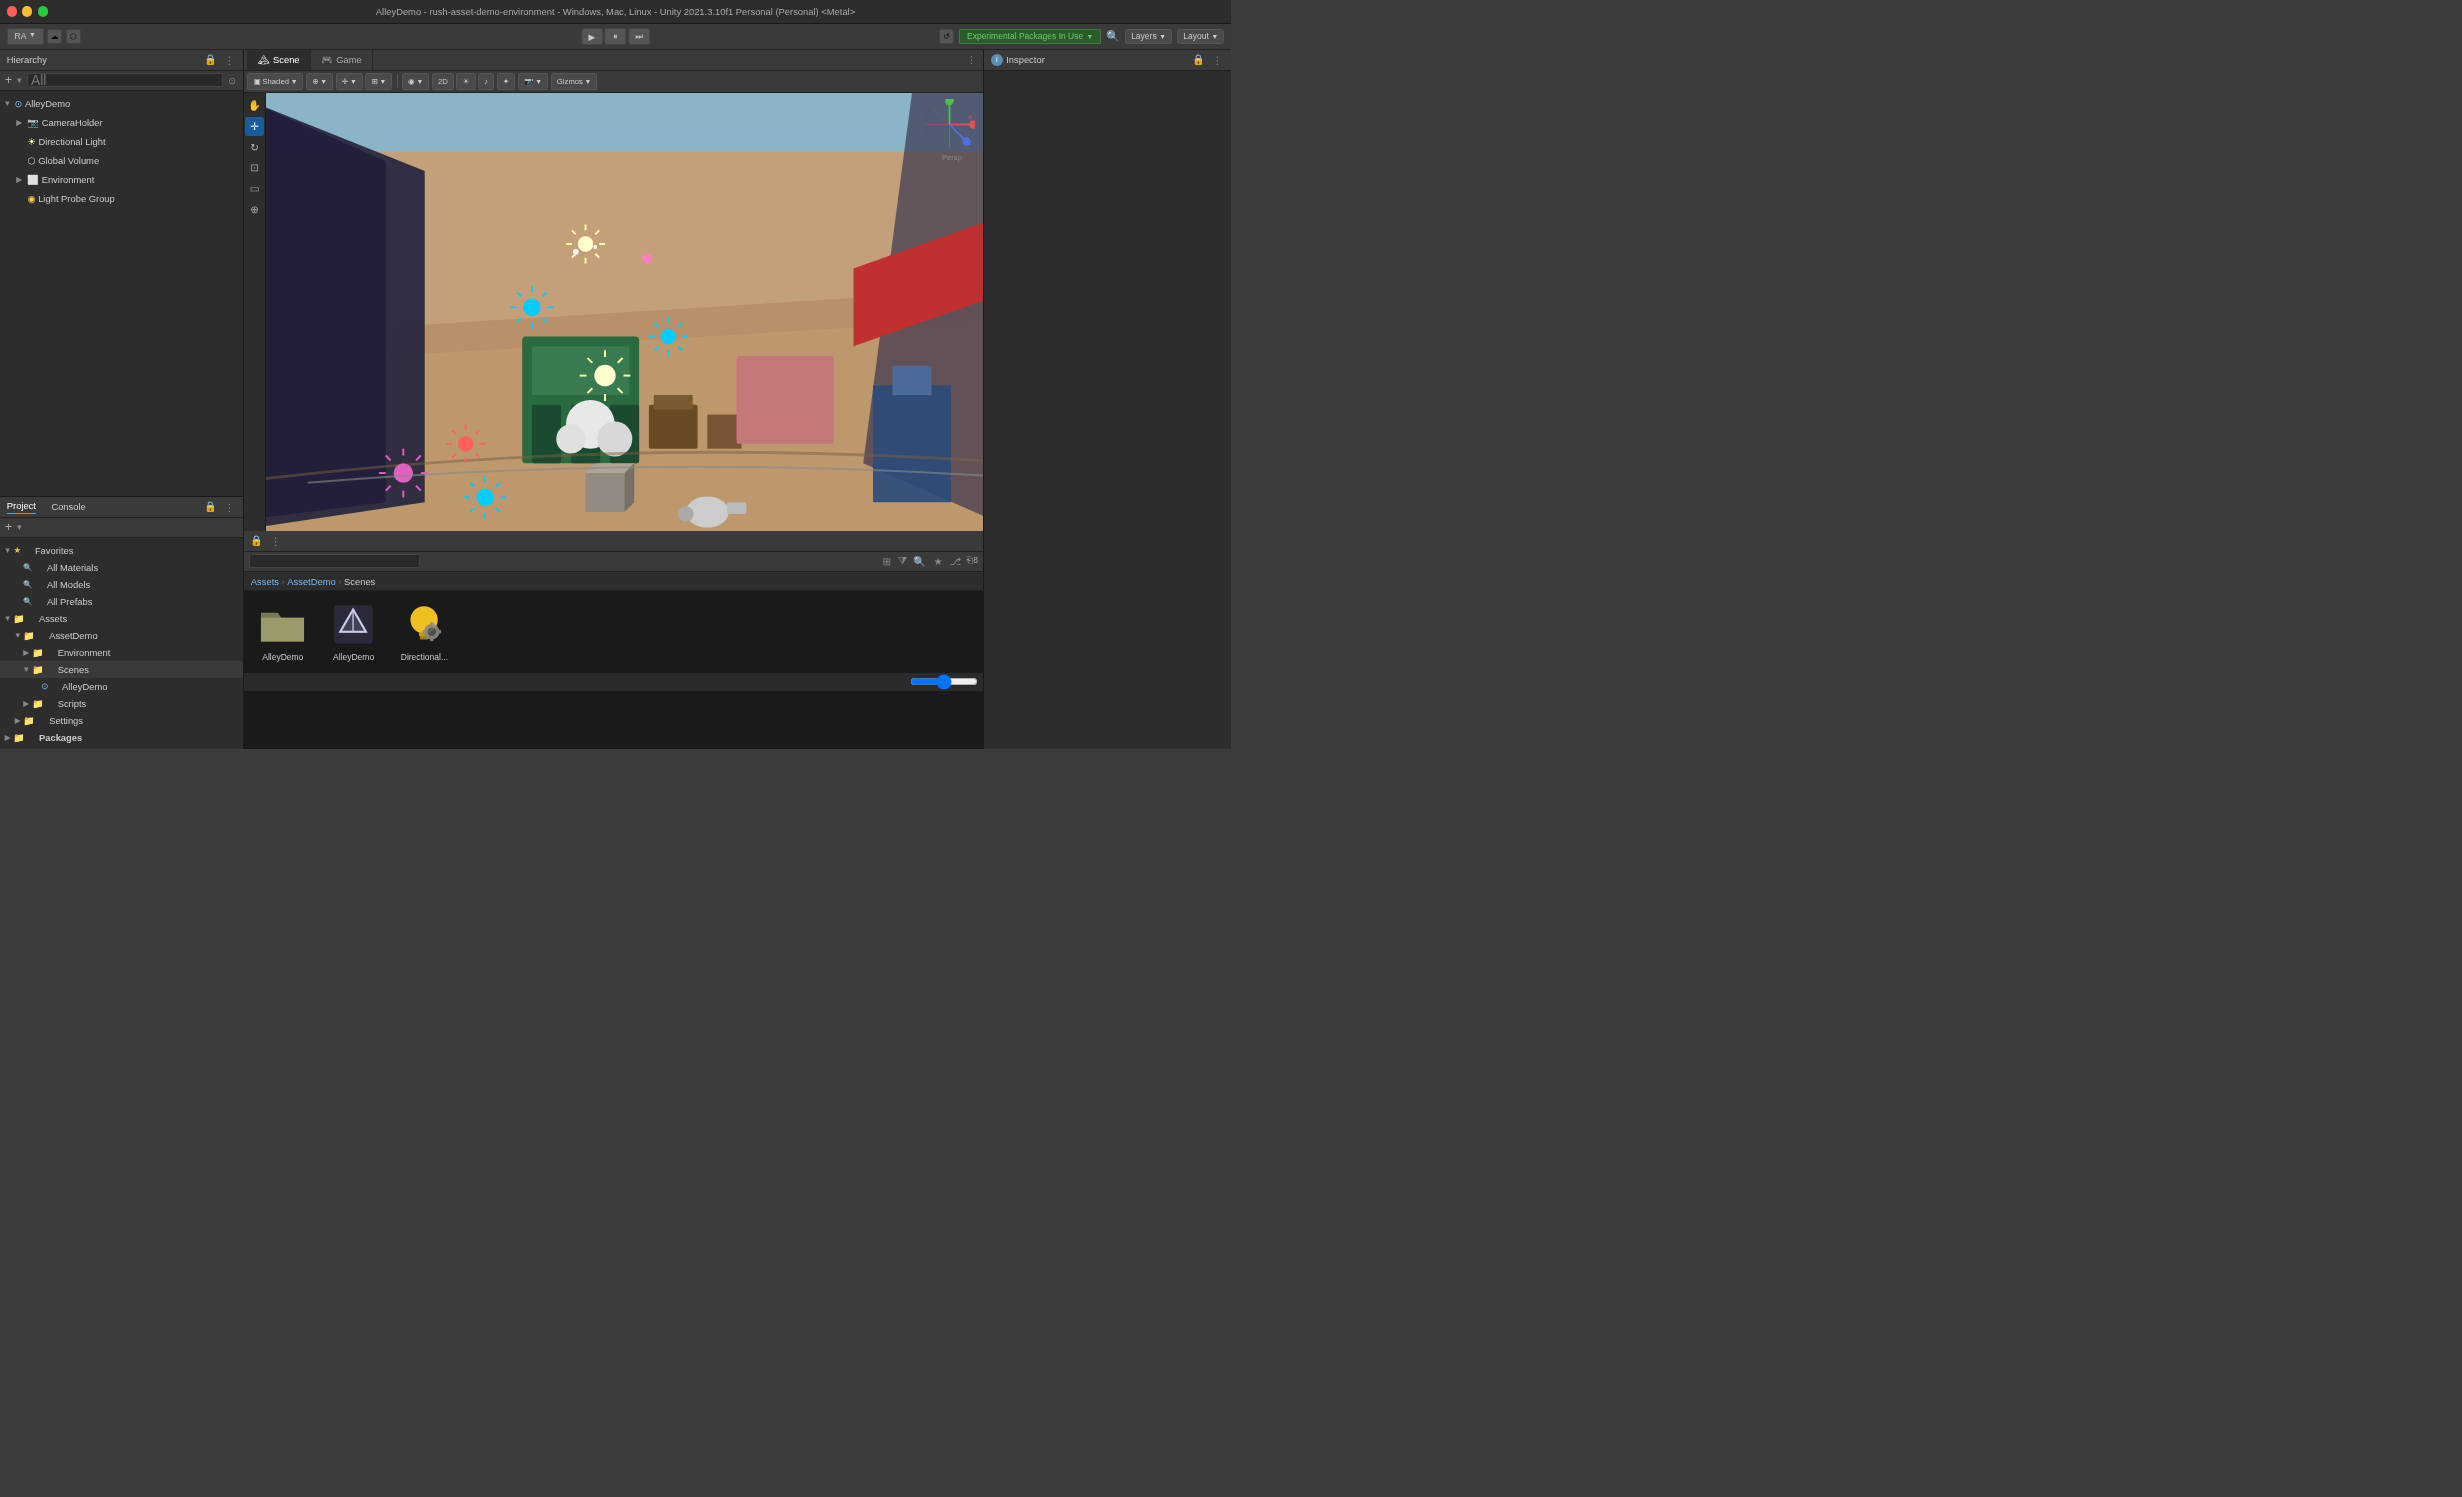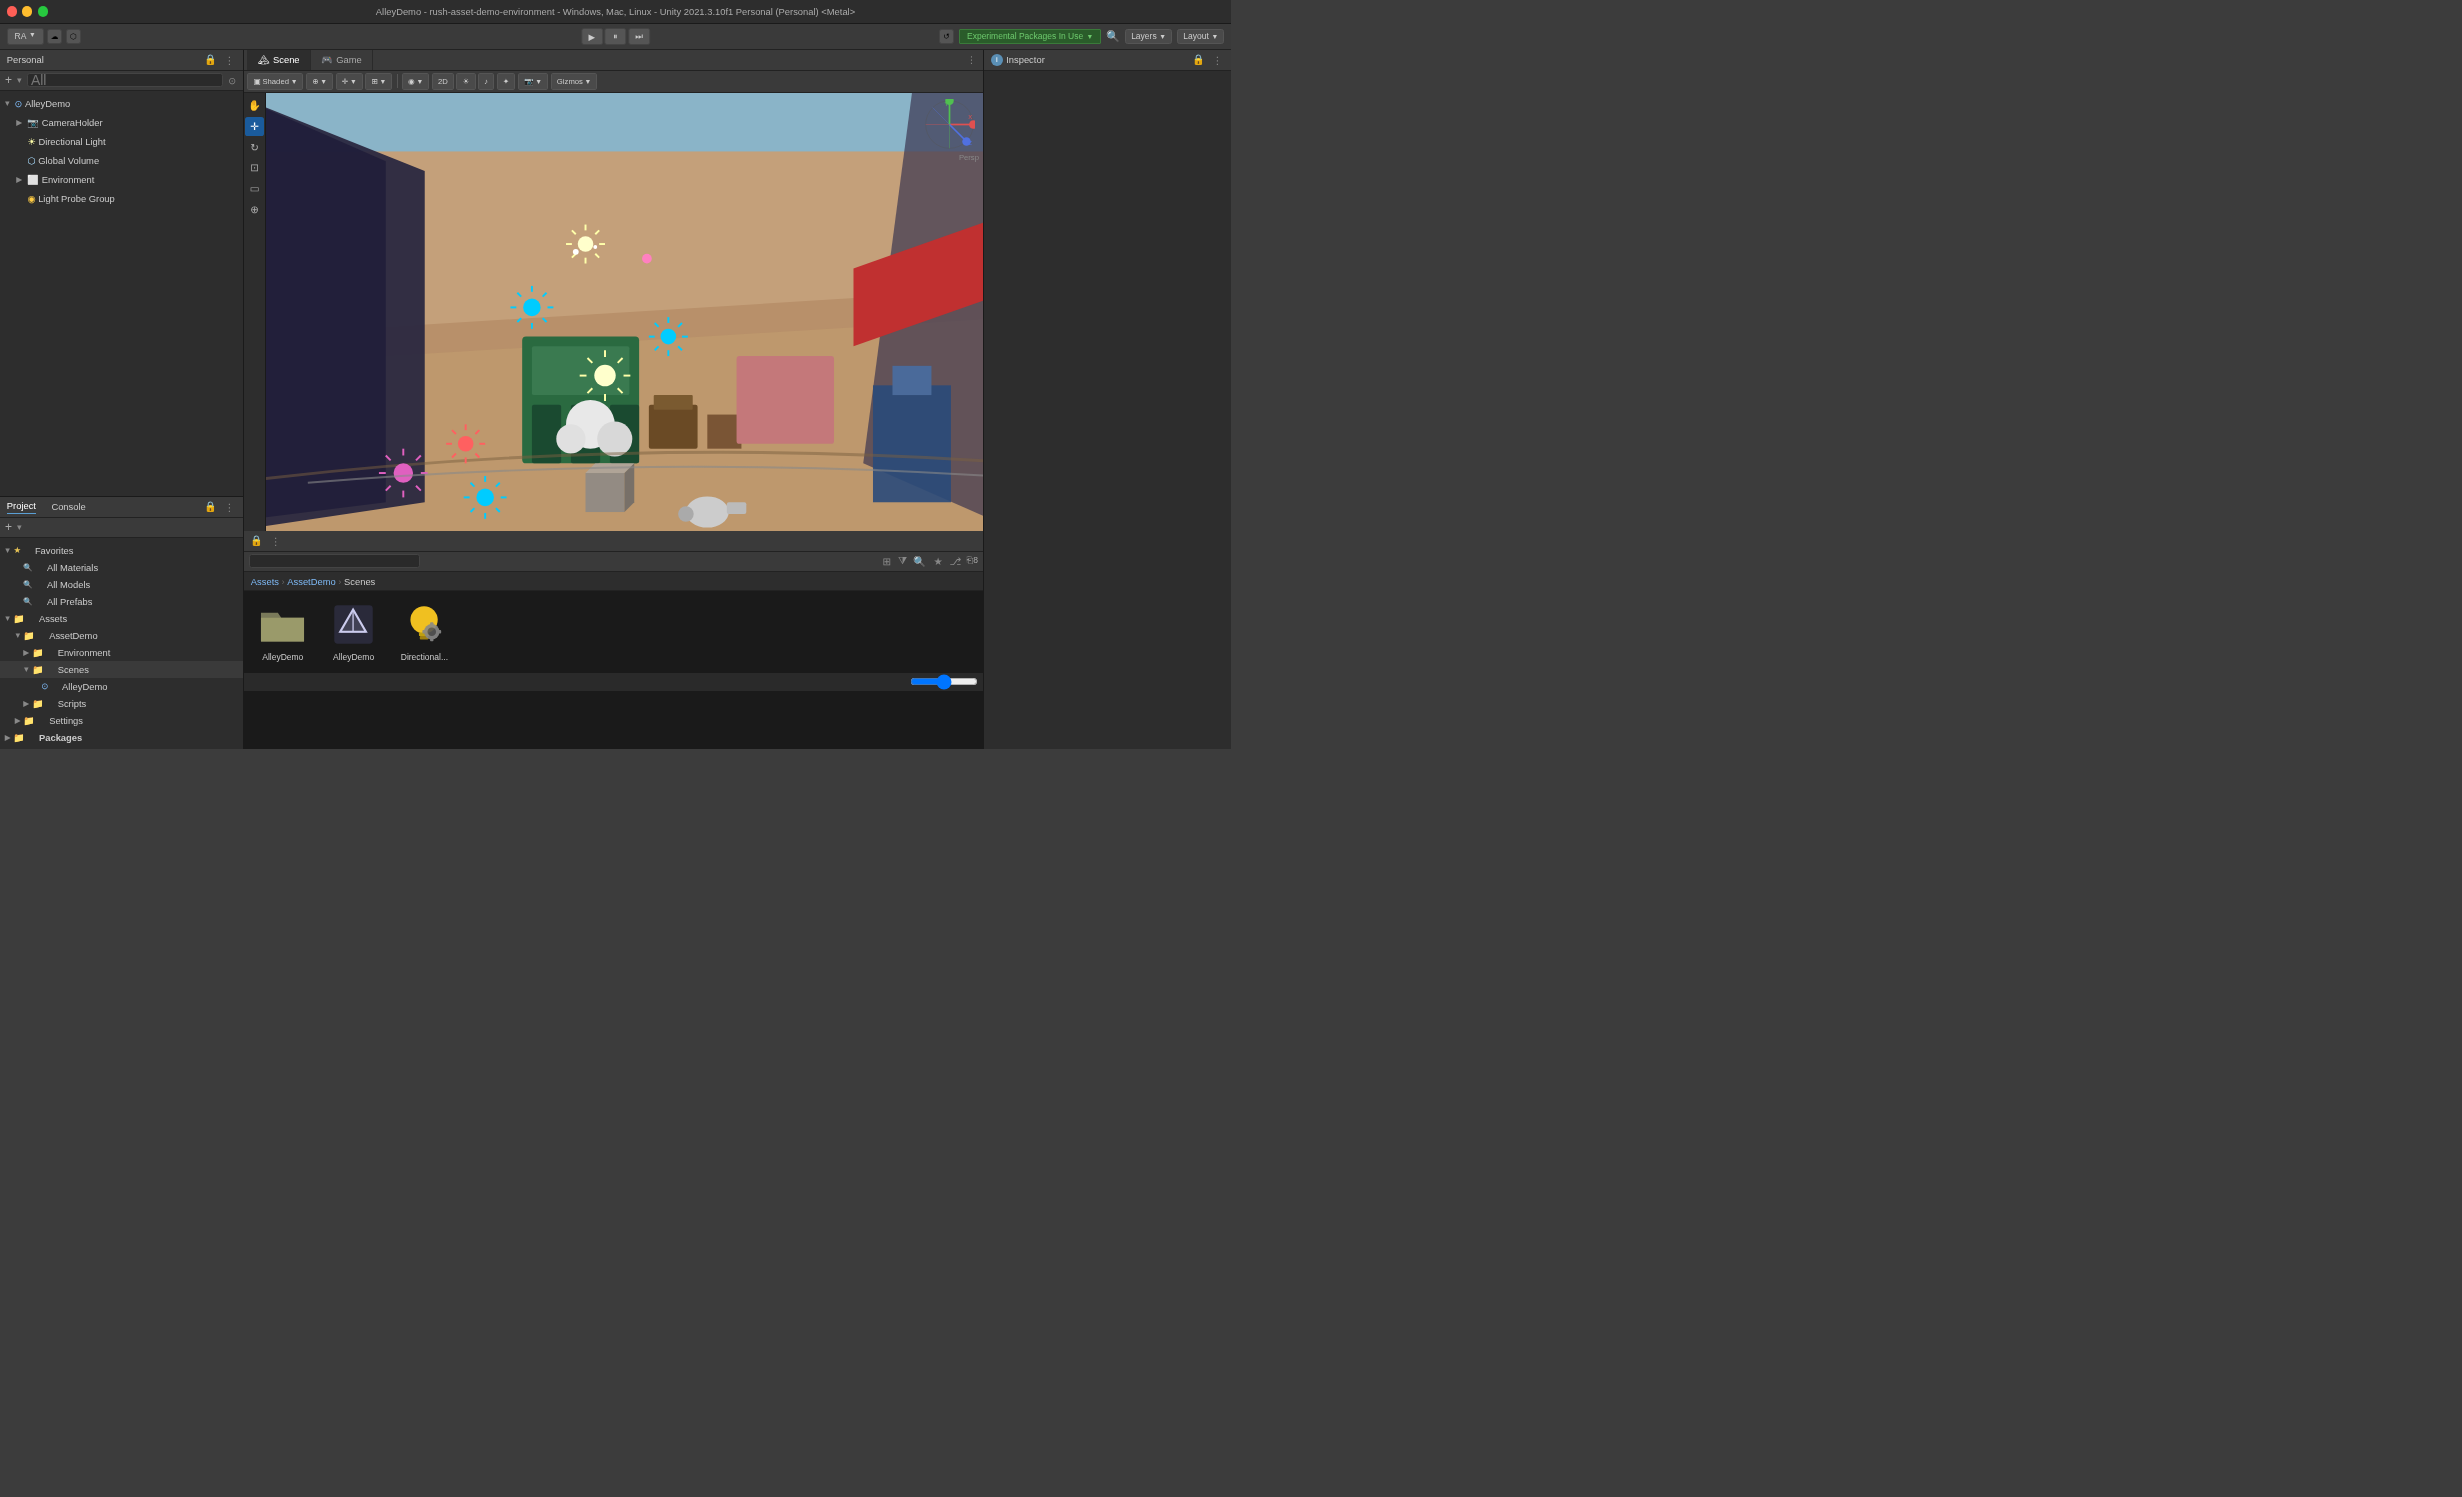--- a/index.html
+++ b/index.html
@@ -282,21 +282,21 @@
       top: 6.8px;
       right: 8.5px;
       width: 51px;
       height: 51px;
     }
 
     
     .persp-label {
       position: absolute;
       top: 60px;
-      right: 4px;
+      right: 21px;
       font-size: 7.7px;
       color: #888;
     }
 
     .asset-toolbar {
       height: 20.5px;
       background: #3a3a3a;
       border-bottom: 0.9px solid #222;
       display: flex;
       align-items: center;
@@ -556,21 +556,21 @@
       <span>Layout</span>
       <span style="font-size:6.8px;">▼</span>
     </button>
   </div>
 </div>
 
 <div class="main-layout">
 
   <div class="hierarchy-panel">
     <div class="panel-header">
-      <span>Personal</span>
+      <span>Hierarchy</span>
       <div class="panel-actions">
         <button class="panel-action-btn">🔒</button>
         <button class="panel-action-btn">⋮</button>
       </div>
     </div>
     <div class="hierarchy-search">
       <span style="color:#aaa; cursor:pointer; font-size:12px;">+</span>
       <span style="color:#888; font-size:7.7px;">▼</span>
       <input class="search-input" type="text" placeholder="All" style="">
       <button class="panel-action-btn" style="font-size:9.4px;">⊙</button>

